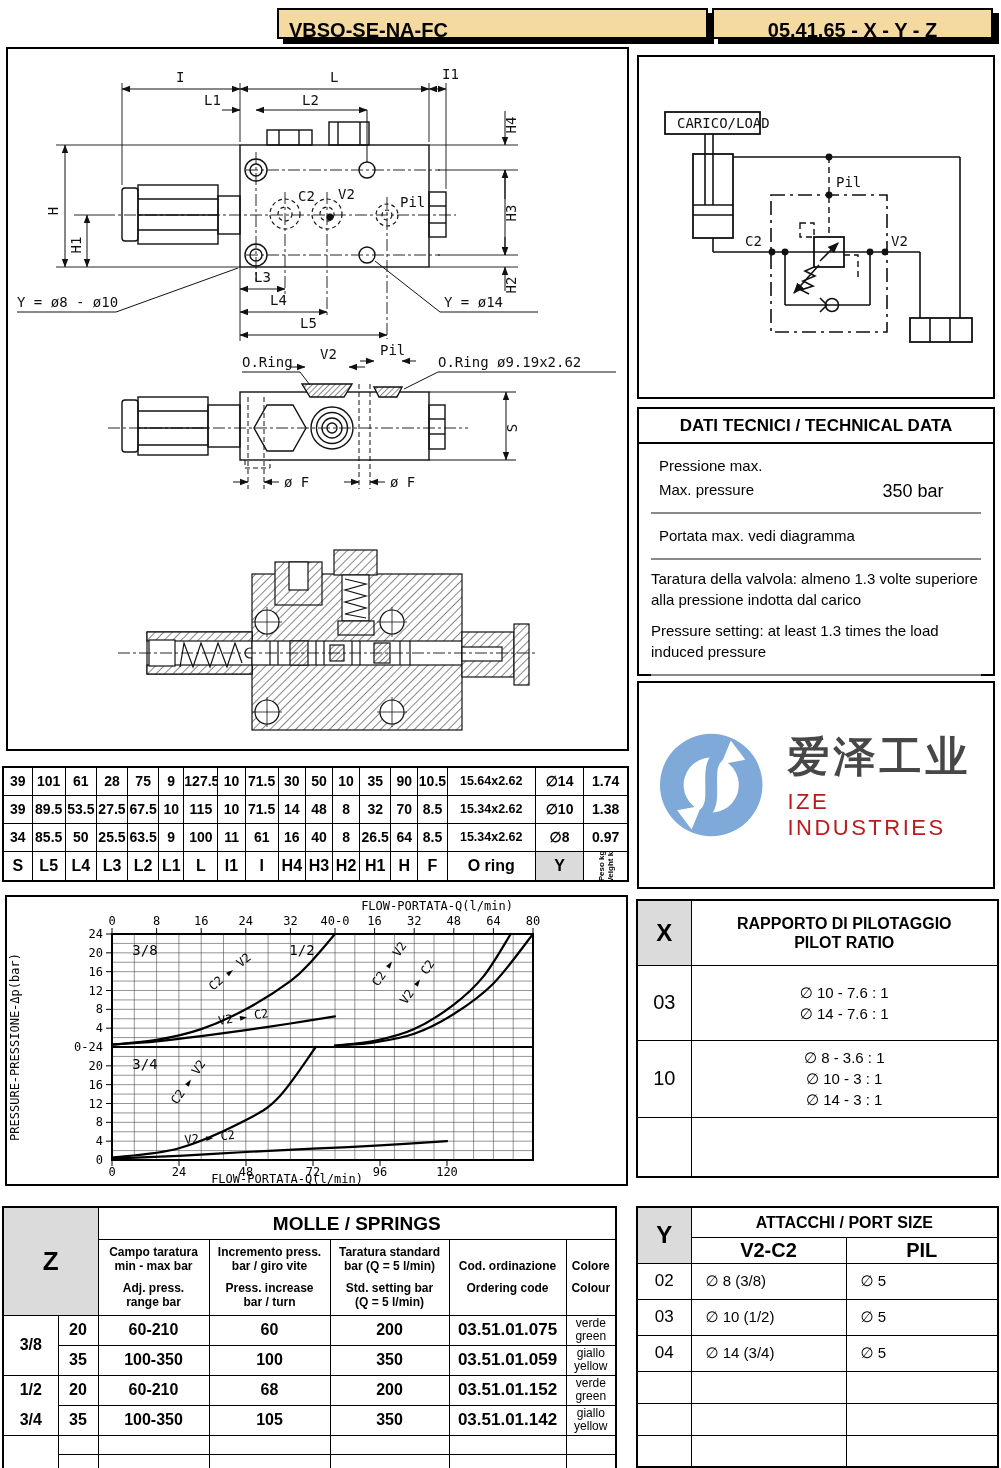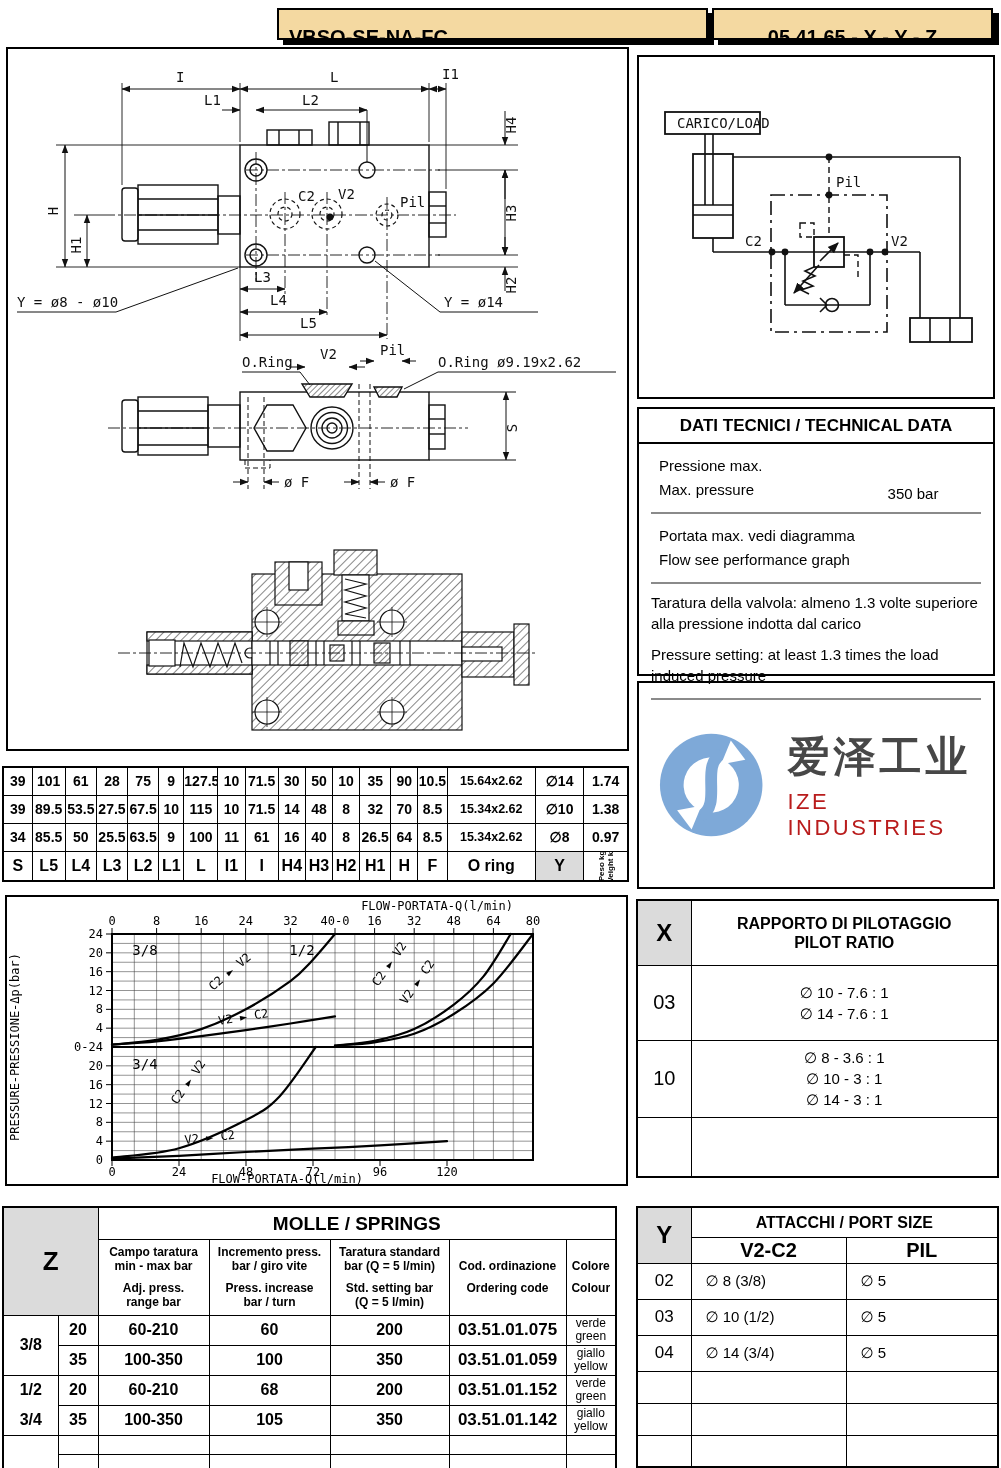--- a/index.html
+++ b/index.html
@@ -1,18 +1,18 @@
 <!DOCTYPE html>
 <html><head>
 <meta charset="utf-8">
 <style>
   html,body{margin:0;padding:0;background:#fff}
   body{width:1001px;height:1468px;position:relative;font-family:"Liberation Sans",sans-serif;color:#000;overflow:hidden}
   .abs{position:absolute;box-sizing:border-box}
-  .titlebox{background:#f4d9a1;border:2px solid #000;box-shadow:6px 5px 0 #000;font-weight:bold;font-size:20px;line-height:26px;padding:14px 10px}
+  .titlebox{background:#f4d9a1;border:2px solid #000;box-shadow:6px 5px 0 #000;font-weight:bold;font-size:20px;line-height:26px;padding:7px 10px}
   .tright{text-align:center}
   .frame{border:2px solid #000}
   table{border-collapse:collapse;table-layout:fixed}
   td,th{border:1.5px solid #000;padding:0;text-align:center;vertical-align:middle;overflow:hidden;font-family:"Liberation Sans",sans-serif}
   .gray{background:#dbdbdb}
   
   #dim-tbl{width:627px;border:2px solid #000}
   #dim-tbl td.dv{font-weight:bold;font-size:14px}
   #dim-tbl td.dv.small{font-size:12.5px}
   #dim-tbl td.dh{font-weight:bold;font-size:16px}
@@ -32,21 +32,21 @@
   .sdata{font-weight:bold;font-size:16px}
   .scode{font-weight:bold;font-size:17px}
   .colr{font-size:12px;line-height:13px}
   .zsize{font-weight:bold;font-size:16px}
   .nb{border-bottom:none!important}
   .nt{border-top:none!important}
   
   .tech-title{font-weight:bold;font-size:17px;text-align:center;border-bottom:2px solid #000;padding:7px 0 6px}
   .trow{display:flex;align-items:flex-end;padding:10px 20px}
   .tlabel{font-size:15px;line-height:24px;flex:1}
-  .tval{font-size:15px;width:120px;text-align:center}
+  .tval{font-size:18px;width:120px;text-align:center}
   .graysep{border:none;border-top:2px solid #8a8a8a;margin:0 12px}
   .tpar{font-size:15px;line-height:21px;padding:8px 12px 2px}
   
   #logo-box{display:flex;align-items:center;padding:0 0 0 18px}
   .logo-cn{font-size:42px;font-weight:bold;color:#474747;letter-spacing:4px;font-family:"DejaVu Sans",sans-serif}
   .logo-en{font-size:22px;color:#b91c1c;letter-spacing:2.5px;margin-top:4px}
   .dl2{font:14px "DejaVu Sans Mono",monospace;fill:#111}
   .gtxt{font:12px "DejaVu Sans Mono",monospace;fill:#000}
   .gtitle{font:14px "DejaVu Sans Mono",monospace;fill:#000}
   .gl{stroke:#3a3a3a;stroke-width:0.55}
@@ -342,21 +342,20 @@
     <div class="tlabel">
       <div>Pressione max.</div>
       <div>Max. pressure</div>
     </div>
     <div class="tval">350 bar</div>
   </div>
   <hr class="graysep">
   <div class="trow">
     <div class="tlabel">
       <div>Portata max. vedi diagramma</div>
-      <div>Flow see performance graph</div>
     </div>
   </div>
   <hr class="graysep">
   <div class="tpar">Taratura della valvola: almeno 1.3 volte superiore alla pressione indotta dal carico</div>
   <div class="tpar">Pressure setting: at least 1.3 times the load induced pressure</div>
   <hr class="graysep" style="margin-top:10px">
 </div>
 
 <div class="abs frame" id="logo-box" style="left:637px;top:681px;width:358px;height:208px">
   <svg width="110" height="110" viewBox="0 0 110 110">

